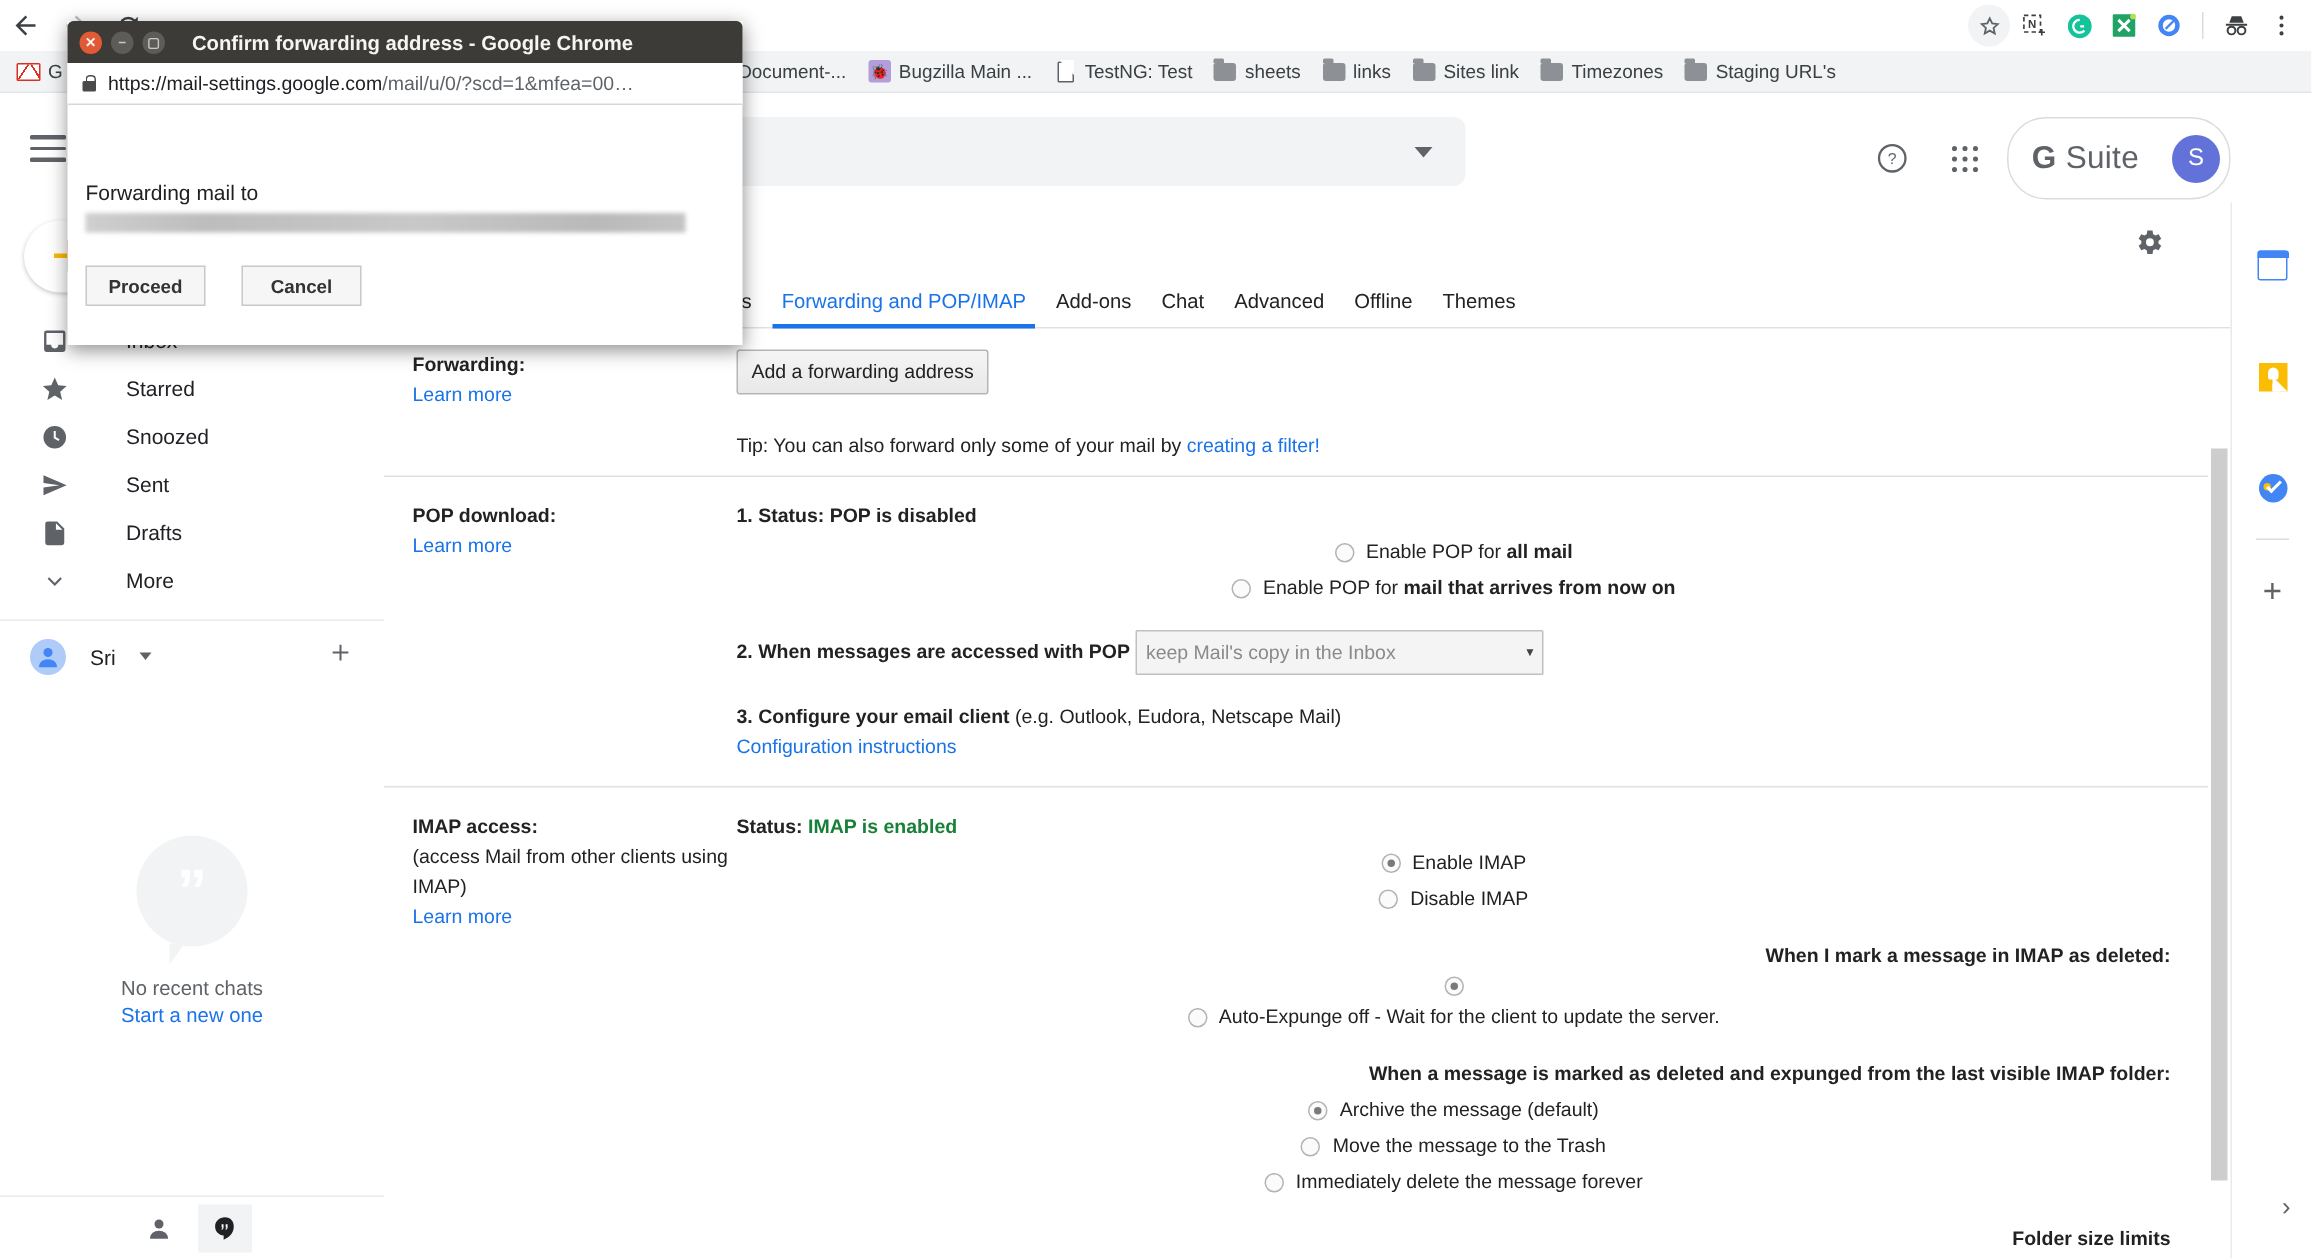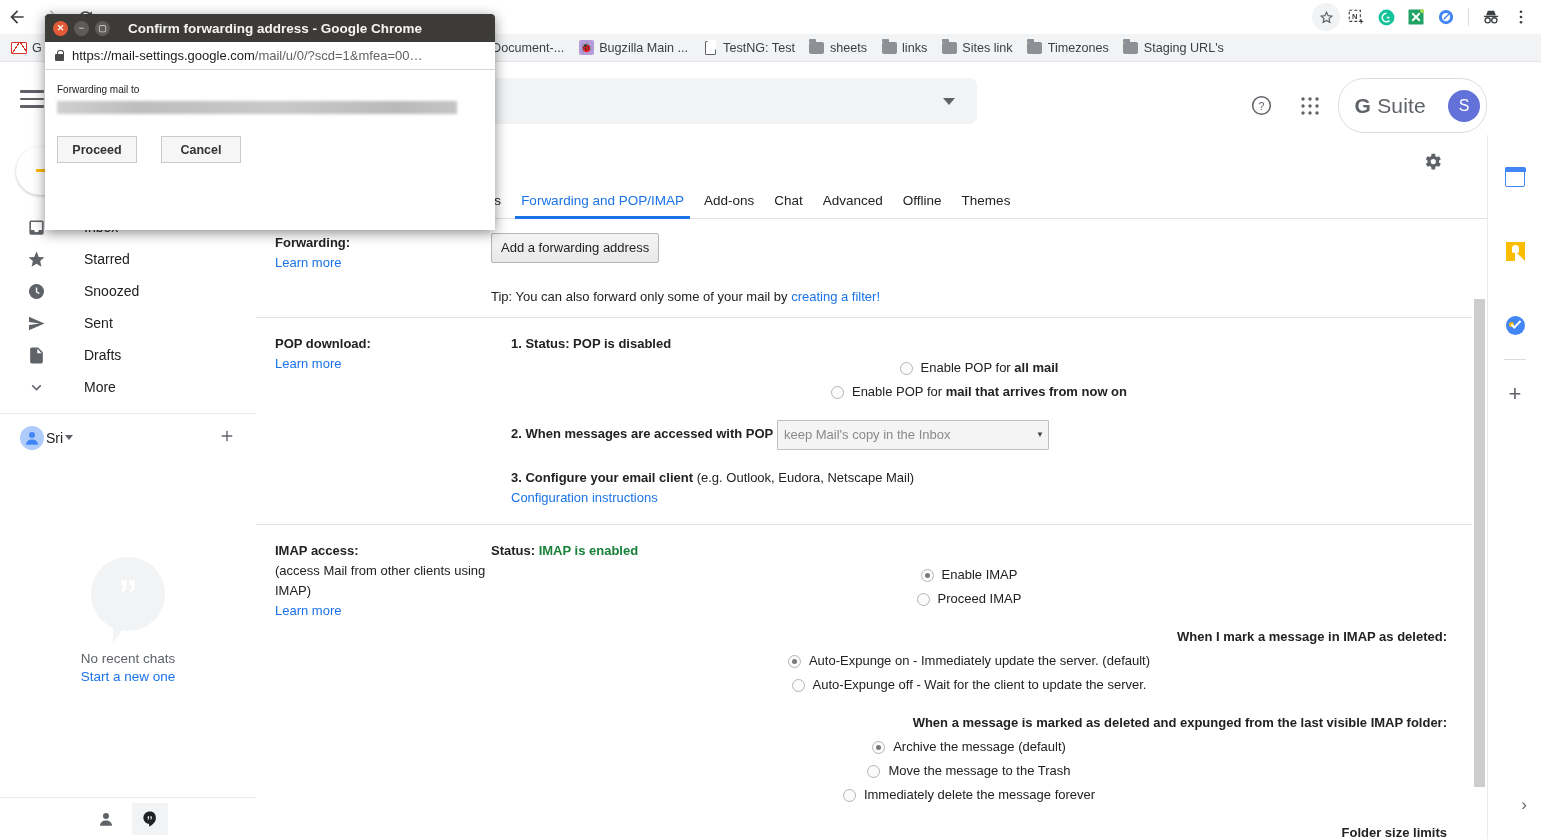--- a/index.html
+++ b/index.html
@@ -122,21 +122,21 @@
   .nav-list { margin-top: 16px; }
   .nav-item {
     display: flex; align-items: center; height: 32px; padding-left: 26px;
     font-size: 14px; color: #202124; border-radius: 0 16px 16px 0; gap: 38px;
   }
   .nav-item .ni-ico { width: 20px; height: 20px; display: flex; align-items: center; justify-content: center; color: #5f6368; flex: none;}
   .acct-row {
     display: flex; align-items: center; height: 48px; padding: 0 20px 0 20px;
     border-top: 1px solid #e8eaed; margin-top: 10px; justify-content: space-between;
   }
-  .acct-left { display: flex; align-items: center; gap: 2px; font-size: 14px; color: #202124; }
+  .acct-left { display: flex; align-items: center; gap: 16px; font-size: 14px; color: #202124; }
   .acct-av { width: 24px; height: 24px; border-radius: 50%; background: #aecbfa; display:flex;align-items:center;justify-content:center; }
   .caret-sm { width: 0; height: 0; border-left: 4px solid transparent; border-right: 4px solid transparent; border-top: 5px solid #5f6368; }
 
   .chat-empty { margin-top: 96px; text-align: center; }
   .chat-bubble {
     width: 74px; height: 74px; margin: 0 auto; background: #f1f3f4; border-radius: 50%;
     position: relative; display: flex; align-items: center; justify-content: center;
     color: #ffffff; font-size: 40px; font-weight: bold; line-height: 1;
   }
   .chat-bubble::after {
@@ -236,21 +236,21 @@
   .wbtn.max { background: #5d5c58; color: #c9c7c3;}
   .popup-title .ptxt { margin-left: 12px; }
   .popup-url {
     height: 28px; background: #fff; border-bottom: 1px solid #d7d7d7;
     display: flex; align-items: center; gap: 8px; padding: 0 10px; font-size: 13px; color: #202124;
   }
   .lock { width: 9px; height: 7px; background: #4a4a4a; border-radius: 1px; position: relative; margin-top: 4px; }
   .lock::before { content: ""; position: absolute; left: 1.7px; top: -4.4px; width: 5.6px; height: 5.5px;
     border: 1.6px solid #4a4a4a; border-bottom: none; border-radius: 3px 3px 0 0; }
   .popup-body { padding: 14px 12px 0 12px; }
-  .pb-label { font-size: 10px; color: #202124; }
+  .pb-label { font-size: 14px; color: #202124; margin-top: 36px; }
   .redact { margin-top: 6px; height: 13px; background: linear-gradient(90deg,#cfcfcf,#bdbdbd 20%,#c8c8c8 55%,#b9b9b9 85%,#c4c4c4); width: 400px;
             filter: blur(1.4px); }
   .pb-btns { margin-top: 22px; display: flex; gap: 24px; }
   .pbtn { width: 80px; height: 27px; border: 1px solid #c9c9c9; background: #f6f6f6;
           font-size: 12.5px; font-weight: bold; color: #333; display: flex; align-items: center; justify-content: center; }
 </style>
 </head>
 <body>
 
 <div id="root">
@@ -554,21 +554,21 @@
           <div class="lnk">Learn more</div>
         </div>
         <div class="scol-r">
           <span class="gbtn">Add a forwarding address</span>
           <div class="tip">
             <span>Tip: You can also forward only some of your mail by </span><span class="lnk">creating a filter!</span>
           </div>
         </div>
       </div>
 
-      <div class="srow" style="padding-top:16px;padding-bottom:16px;gap:20px;">
+      <div class="srow" style="padding-top:16px;padding-bottom:16px;">
         <div class="scol-l">
           <div class="ttl">POP download:</div>
           <div class="lnk">Learn more</div>
         </div>
         <div class="scol-r">
           <div class="numhead">1. Status: POP is disabled</div>
           <div class="radio-line">
             <span class="radio"></span>
             <span><span>Enable POP for </span><b>all mail</b></span>
           </div>
@@ -601,28 +601,27 @@
         <div class="scol-r">
           <div>
             <b>Status: </b><b class="green">IMAP is enabled</b>
           </div>
           <div class="radio-line">
             <span class="radio on"></span>
             <span>Enable IMAP</span>
           </div>
           <div class="radio-line">
             <span class="radio"></span>
-            <span>Proceed IMAP</span>
+            <span>Disable IMAP</span>
           </div>
 
           <div class="mt18">
             <div class="sec-title">When I mark a message in IMAP as deleted:</div>
             <div class="radio-line">
               <span class="radio on"></span>
-              <span>Auto-Expunge on - Immediately update the server. (default)</span>
             </div>
             <div class="radio-line">
               <span class="radio"></span>
               <span>Auto-Expunge off - Wait for the client to update the server.</span>
             </div>
           </div>
 
           <div class="mt18">
             <div class="sec-title">When a message is marked as deleted and expunged from the last visible IMAP folder:</div>
             <div class="radio-line">

